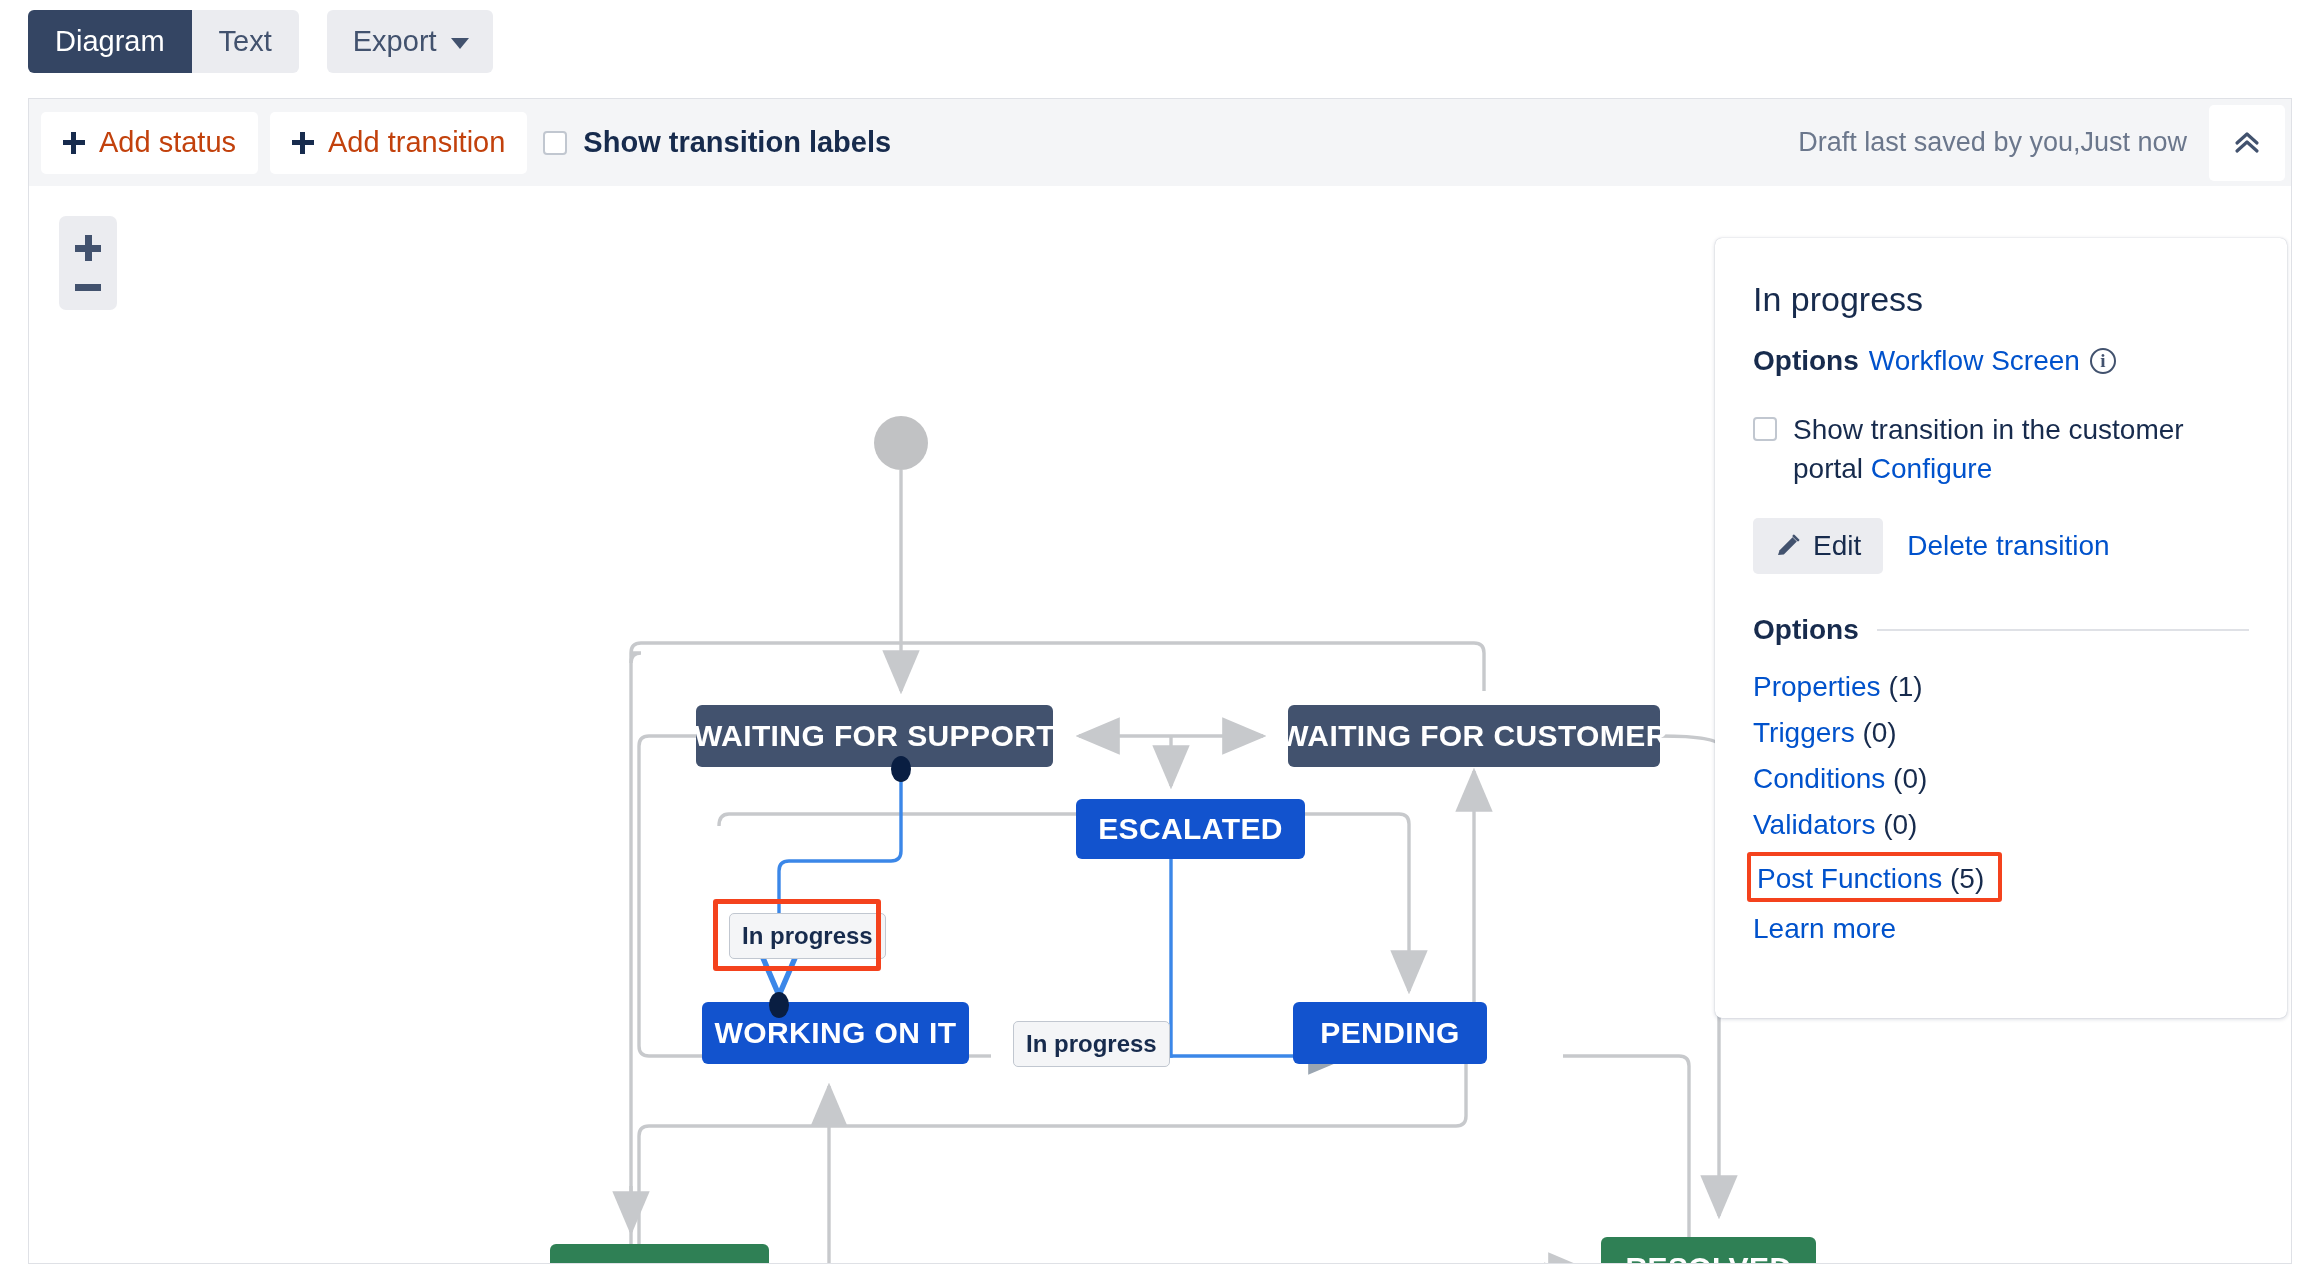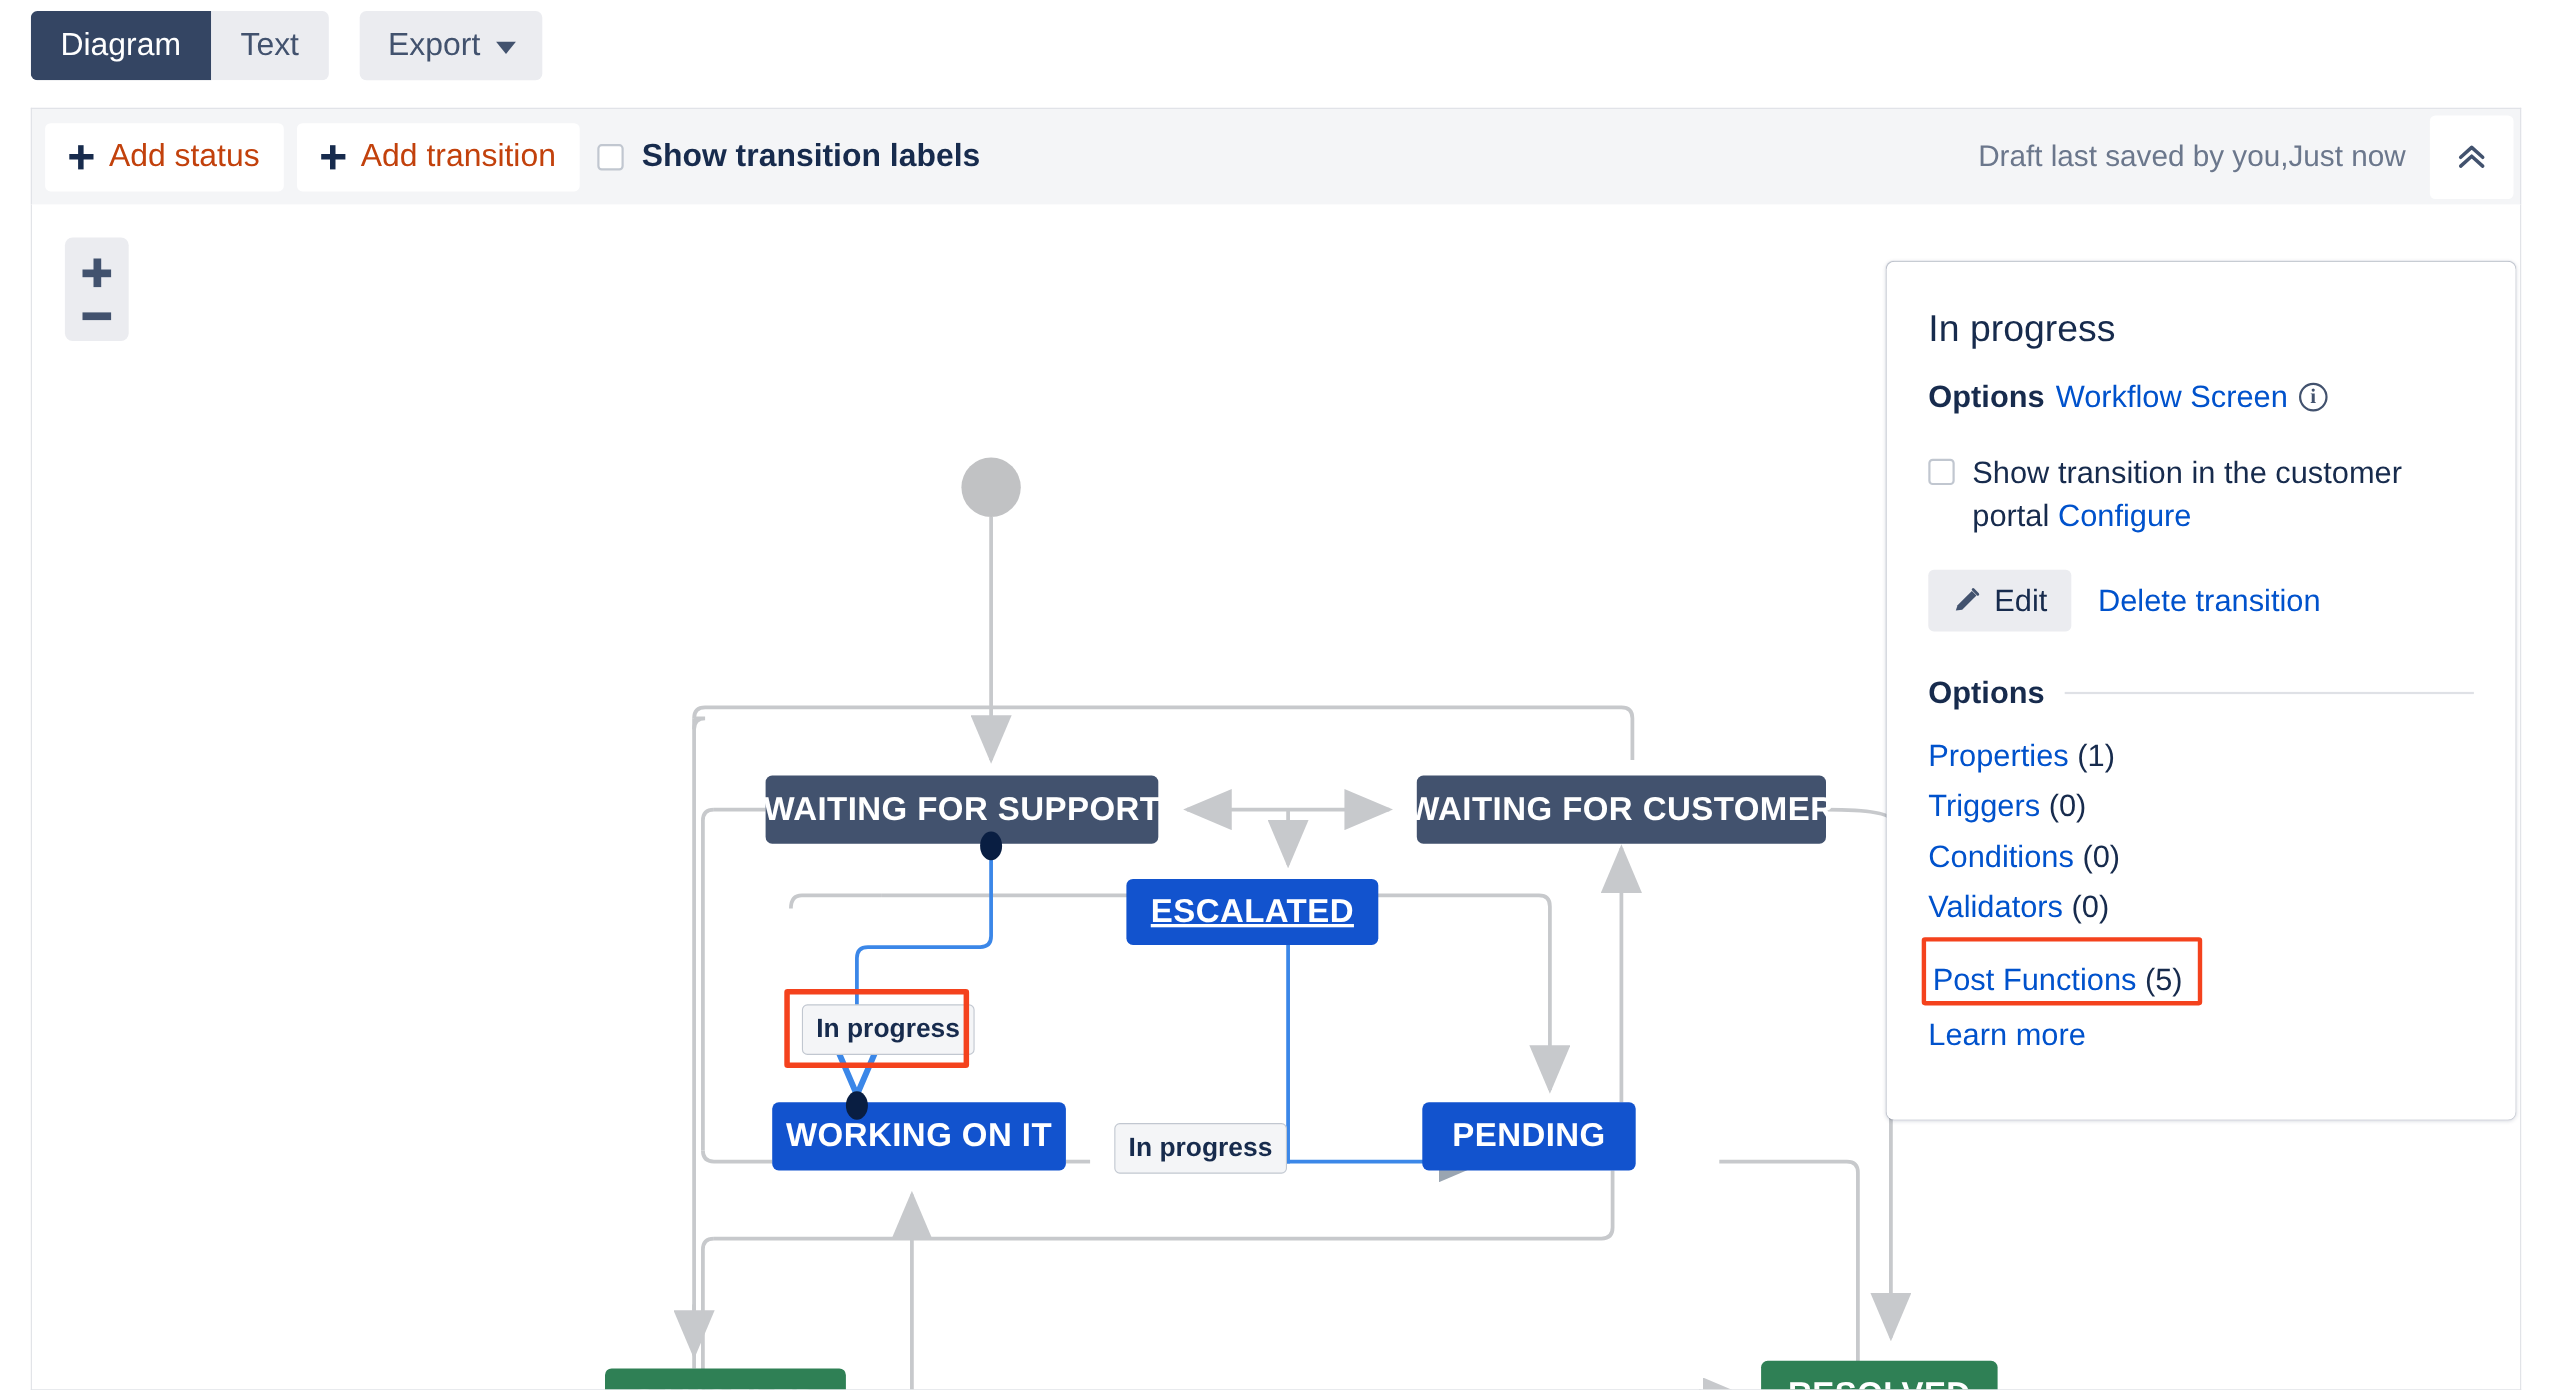--- a/index.html
+++ b/index.html
@@ -366,21 +366,21 @@
     color: #0052cc;
     cursor: pointer;
     padding: 3px 0;
     position: relative;
     width: fit-content;
   }
   .opt-item .cnt { color: #172b4d; }
   .opt-item.highlighted {
     border: 4px solid #f4421d;
     border-radius: 3px;
-    padding: 19px 14px 3px 6px;
+    padding: 7px 14px 3px 6px;
     margin-left: -6px;
   }
 </style>
 </head>
 <body>
 
 <div id="page">
 
   <div class="tabstrip">
     <div class="seg">
@@ -501,21 +501,21 @@
       </g>
 
       <g fill="none" stroke="#3b87e8" stroke-width="3.4">
         <path d="M1066,870 L1142,870 L1142,673" stroke="#3b87e8"></path>
         <path d="M1066,870 L1320,870" marker-end="url(#ah-bluesolid)"></path>
       </g>
     </svg>
 
     <div class="node dark" style="left:667px;  top:519px;  width:357px; height:62px;">WAITING FOR SUPPORT</div>
     <div class="node dark" style="left:1259px; top:519px;  width:372px; height:62px;">WAITING FOR CUSTOMER</div>
-    <div class="node blue" style="left:995px; top:613px;  width:229px; height:60px;text-decoration:underline;">ESCALATED</div>
+    <div class="node blue" style="left:1047px; top:613px;  width:229px; height:60px;">ESCALATED</div>
     <div class="node blue" style="left:673px;  top:816px;  width:267px; height:62px;">WORKING ON IT</div>
     <div class="node blue" style="left:1264px; top:816px;  width:194px; height:62px;">PENDING</div>
     <div class="node green" style="left:521px;  top:1058px; width:219px; height:62px;">CANCELED</div>
     <div class="node green" style="left:1572px; top:1051px; width:215px; height:62px;">RESOLVED</div>
 
     <div class="endpoint" style="left:862px; top:570px;"></div>
     <div class="endpoint" style="left:740px; top:806px;"></div>
 
     <div class="tlabel" style="left:700px; top:727px;">In progress</div>
     <div class="hl-box" style="left:684px; top:713px; width:158px; height:62px;"></div>

